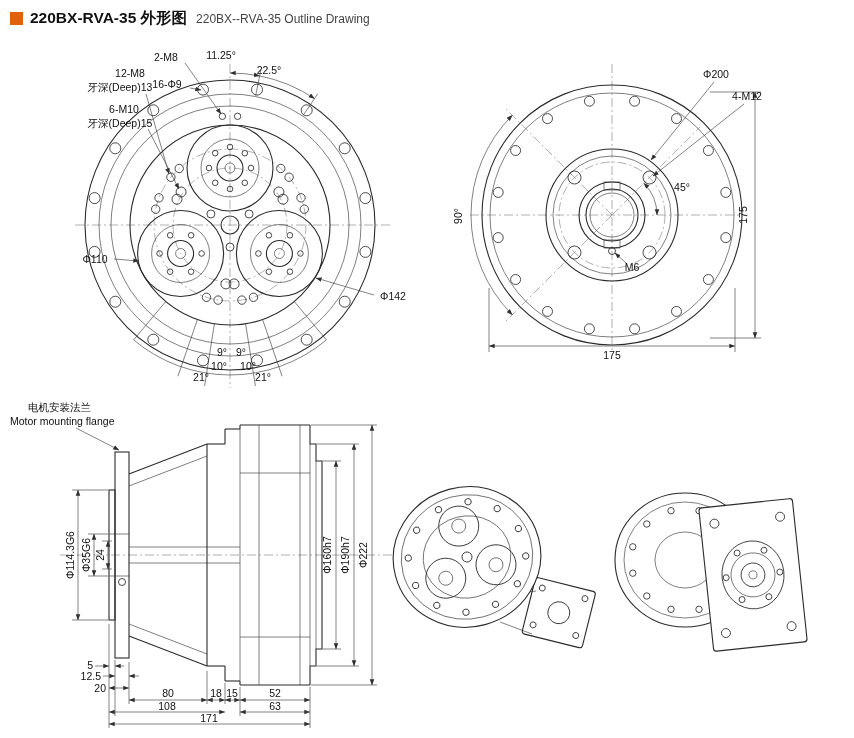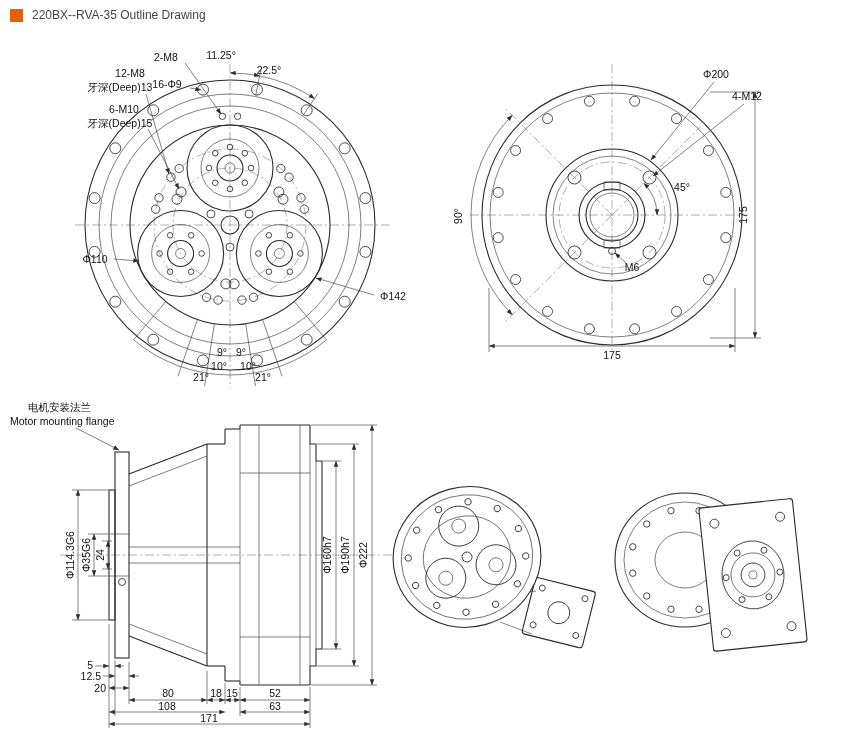--- a/index.html
+++ b/index.html
@@ -18,20 +18,21 @@
   .dim{fill:none;stroke:#2f2f2f;stroke-width:0.6;}
   .txt{font:10.5px "Liberation Sans",sans-serif;fill:#101010;}
   .mid{text-anchor:middle;}
   .end{text-anchor:end;}
 </style>
 </head>
 <body>
 
 <div class="hdr">
   <span class="bullet"></span>
+  <span class="t-cn">220BX-RVA-35 外形图</span>
   <span class="t-en">220BX--RVA-35 Outline Drawing</span>
 </div>
 
 <svg class="canvas" width="854" height="738" viewBox="0 0 854 738">
   <defs>
     <marker id="ar" viewBox="0 0 10 10" refX="9.5" refY="5" markerWidth="10" markerHeight="10" orient="auto-start-reverse" markerUnits="strokeWidth">
       <path d="M0,1.2 L10,5 L0,8.8 z" fill="#2f2f2f"></path>
     </marker>
   </defs>
 

